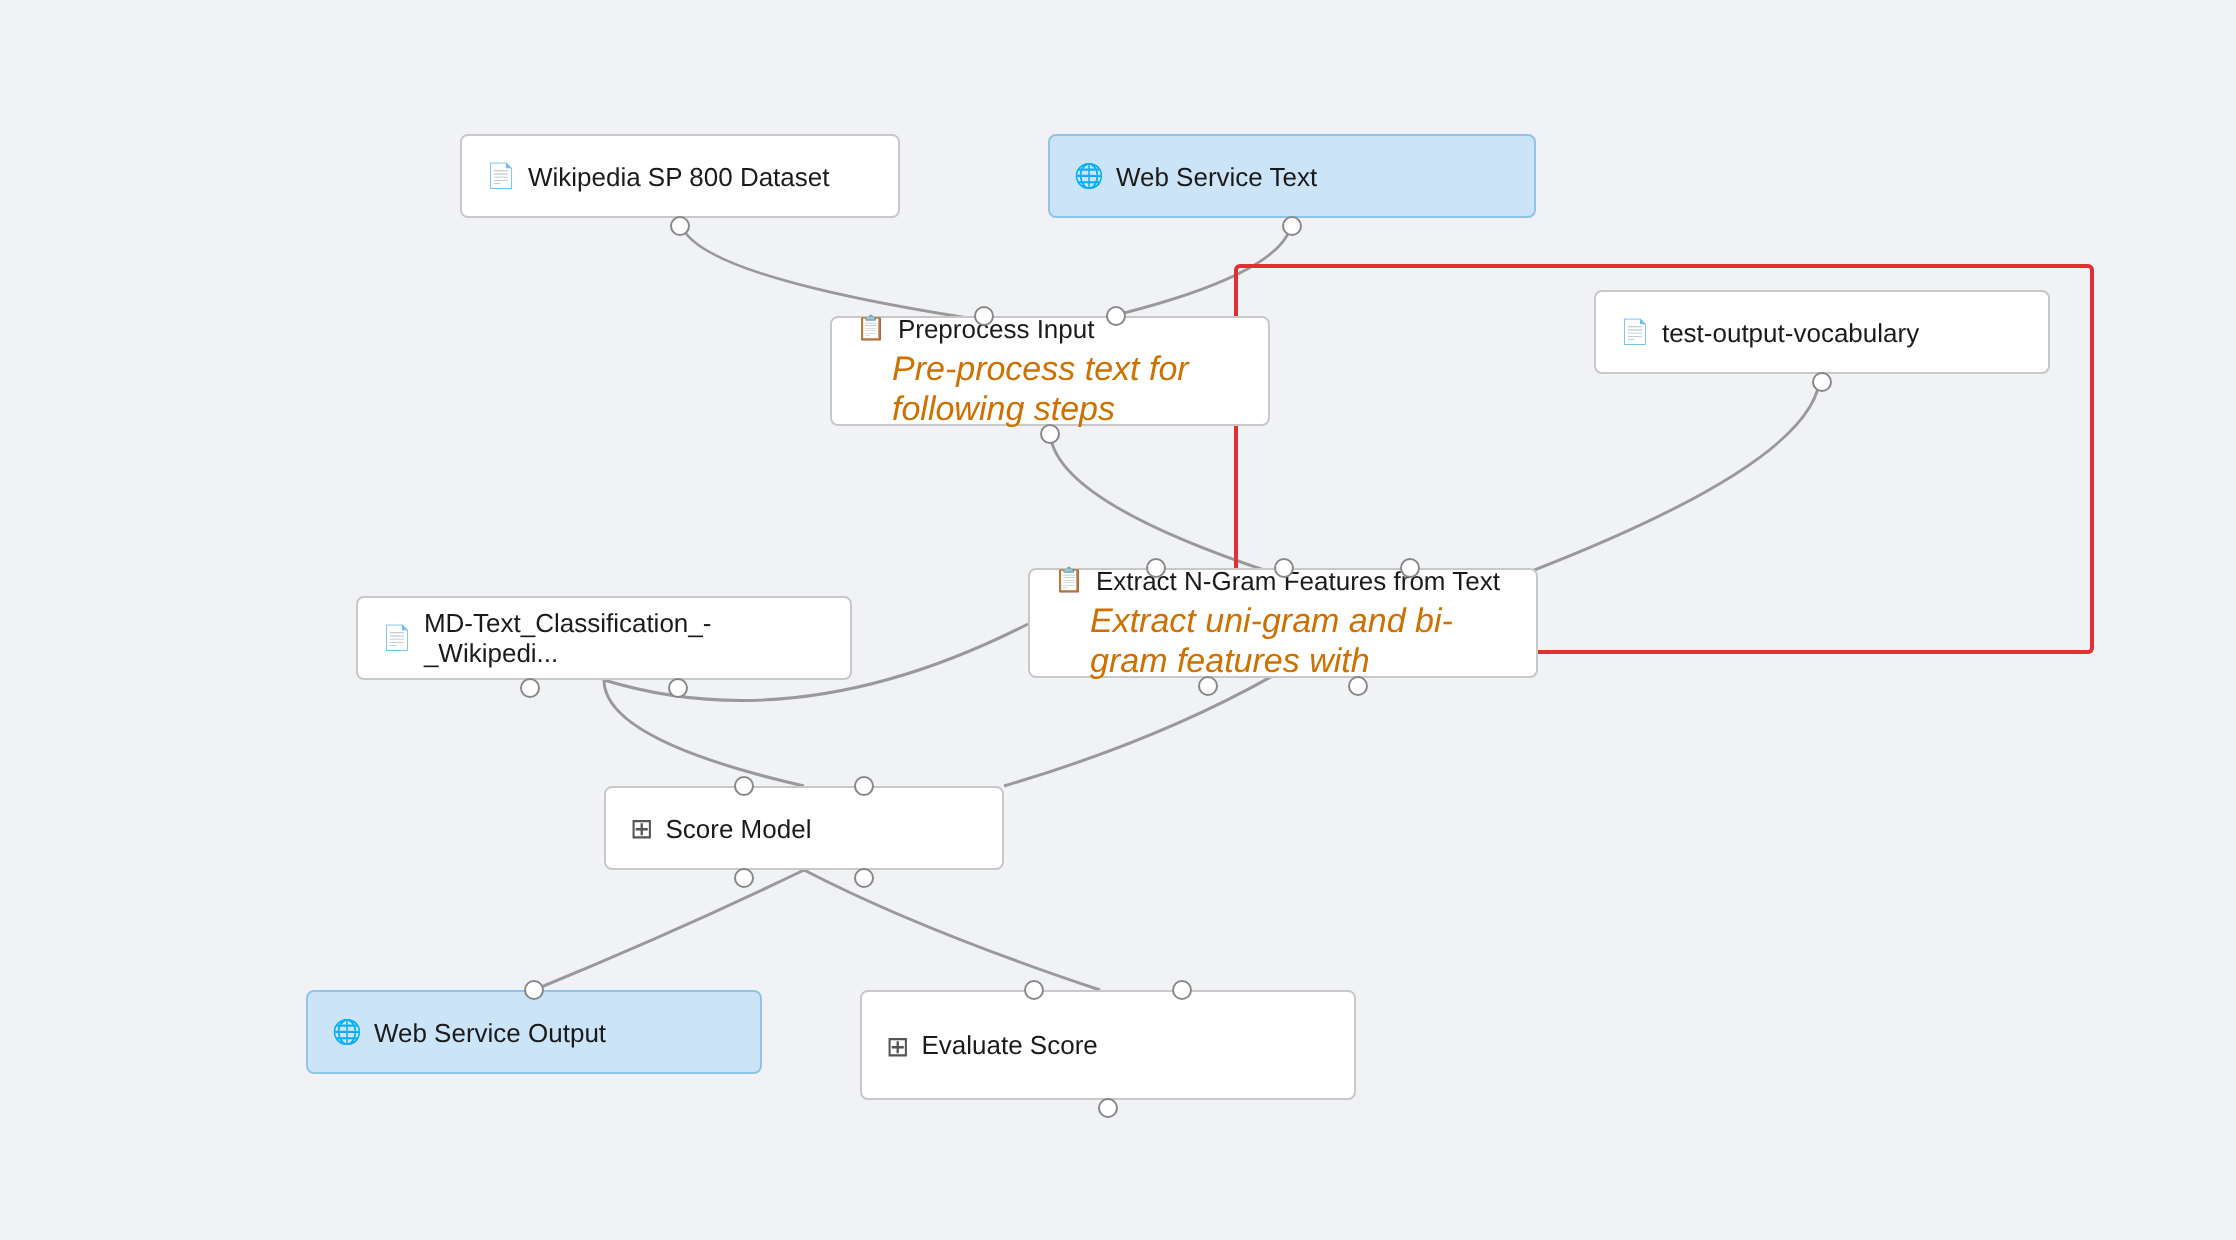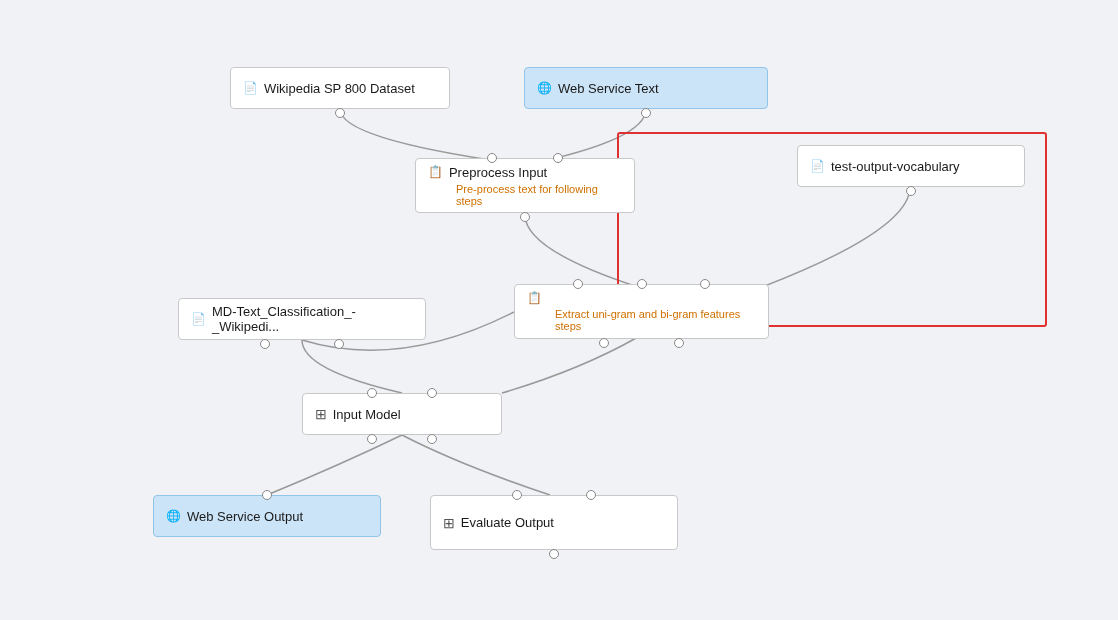--- a/index.html
+++ b/index.html
@@ -34,24 +34,25 @@
     }
     .node-title {
       display: flex;
       align-items: center;
       gap: 6px;
       font-size: 13px;
       font-weight: 500;
       color: #1a1a1a;
     }
     .node-subtitle {
-      font-size: 11px;
+      font-size: 17px;
       color: #d07000;
       margin-top: 3px;
-      margin-left: 28px;
+      margin-left: 18px;
+      font-style: italic;
     }
     .node-icon {
       color: #555;
       font-size: 12px;
       flex-shrink: 0;
     }
     .port {
       position: absolute;
       width: 10px;
       height: 10px;
@@ -149,51 +150,52 @@
       <span class="node-icon">📄</span>
       <span>MD-Text_Classification_-_Wikipedi...</span>
     </div>
     <div class="port" style="bottom: -5px; left: 35%; transform: translate(-50%, 50%);"></div>
     <div class="port" style="bottom: -5px; left: 65%; transform: translate(-50%, 50%);"></div>
   </div>
 
   <div class="node" style="left: 514px; top: 284px; width: 255px; height: 55px;">
     <div class="node-title">
       <span class="node-icon">📋</span>
-    </div>
-    <div class="node-subtitle">Extract uni-gram and bi-gram features steps</div>
+      <span>Extract N-Gram Features from Text</span>
+    </div>
+    <div class="node-subtitle">Extract uni-gram and bi-gram features with</div>
     <div class="port" style="top: -1px; left: 25%; transform: translate(-50%, -50%);"></div>
     <div class="port" style="top: -1px; left: 50%; transform: translate(-50%, -50%);"></div>
     <div class="port" style="top: -1px; left: 75%; transform: translate(-50%, -50%);"></div>
     <div class="port" style="bottom: -5px; left: 35%; transform: translate(-50%, 50%);"></div>
     <div class="port" style="bottom: -5px; left: 65%; transform: translate(-50%, 50%);"></div>
   </div>
 
   <div class="node" style="left: 302px; top: 393px; width: 200px; height: 42px;">
     <div class="node-title">
       <span class="node-icon" style="font-size:14px;">⊞</span>
-      <span>Input Model</span>
+      <span>Score Model</span>
     </div>
     <div class="port" style="top: -1px; left: 35%; transform: translate(-50%, -50%);"></div>
     <div class="port" style="top: -1px; left: 65%; transform: translate(-50%, -50%);"></div>
     <div class="port" style="bottom: -5px; left: 35%; transform: translate(-50%, 50%);"></div>
     <div class="port" style="bottom: -5px; left: 65%; transform: translate(-50%, 50%);"></div>
   </div>
 
   <div class="node node-blue" style="left: 153px; top: 495px; width: 228px; height: 42px;">
     <div class="node-title">
       <span class="node-icon">🌐</span>
       <span>Web Service Output</span>
     </div>
     <div class="port" style="top: -1px; left: 50%; transform: translate(-50%, -50%);"></div>
   </div>
 
   <div class="node" style="left: 430px; top: 495px; width: 248px; height: 55px;">
     <div class="node-title">
       <span class="node-icon" style="font-size:14px;">⊞</span>
-      <span>Evaluate Output</span>
+      <span>Evaluate Score</span>
     </div>
     <div class="port" style="top: -1px; left: 35%; transform: translate(-50%, -50%);"></div>
     <div class="port" style="top: -1px; left: 65%; transform: translate(-50%, -50%);"></div>
     <div class="port" style="bottom: -5px; left: 50%; transform: translate(-50%, 50%);"></div>
   </div>
 
 </div>
 
 </body></html>

